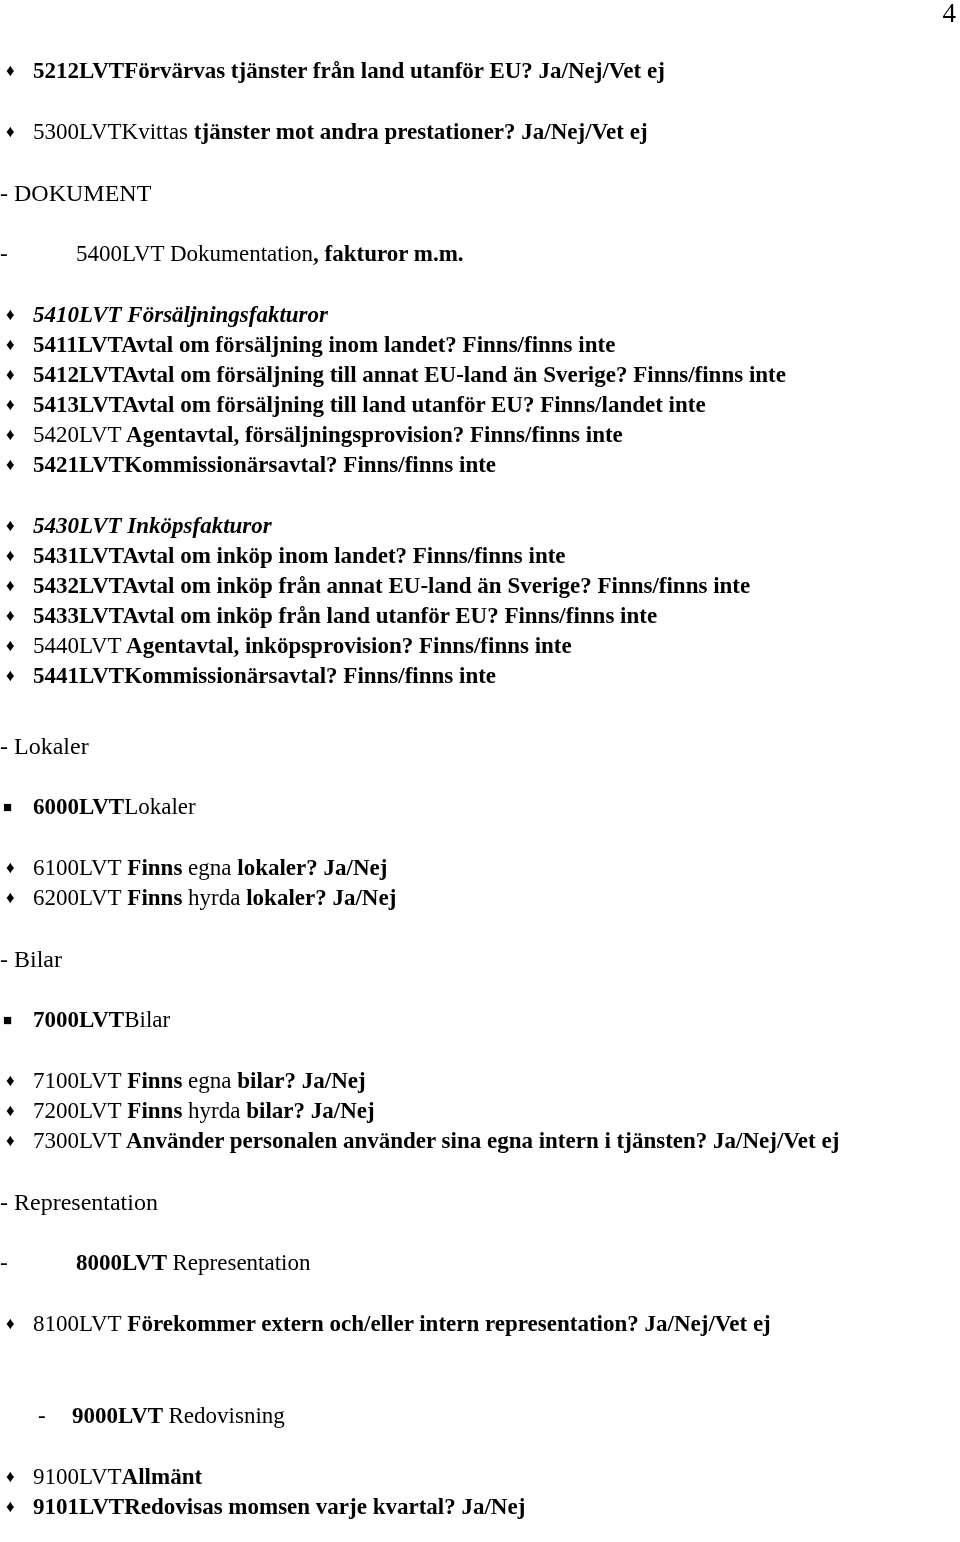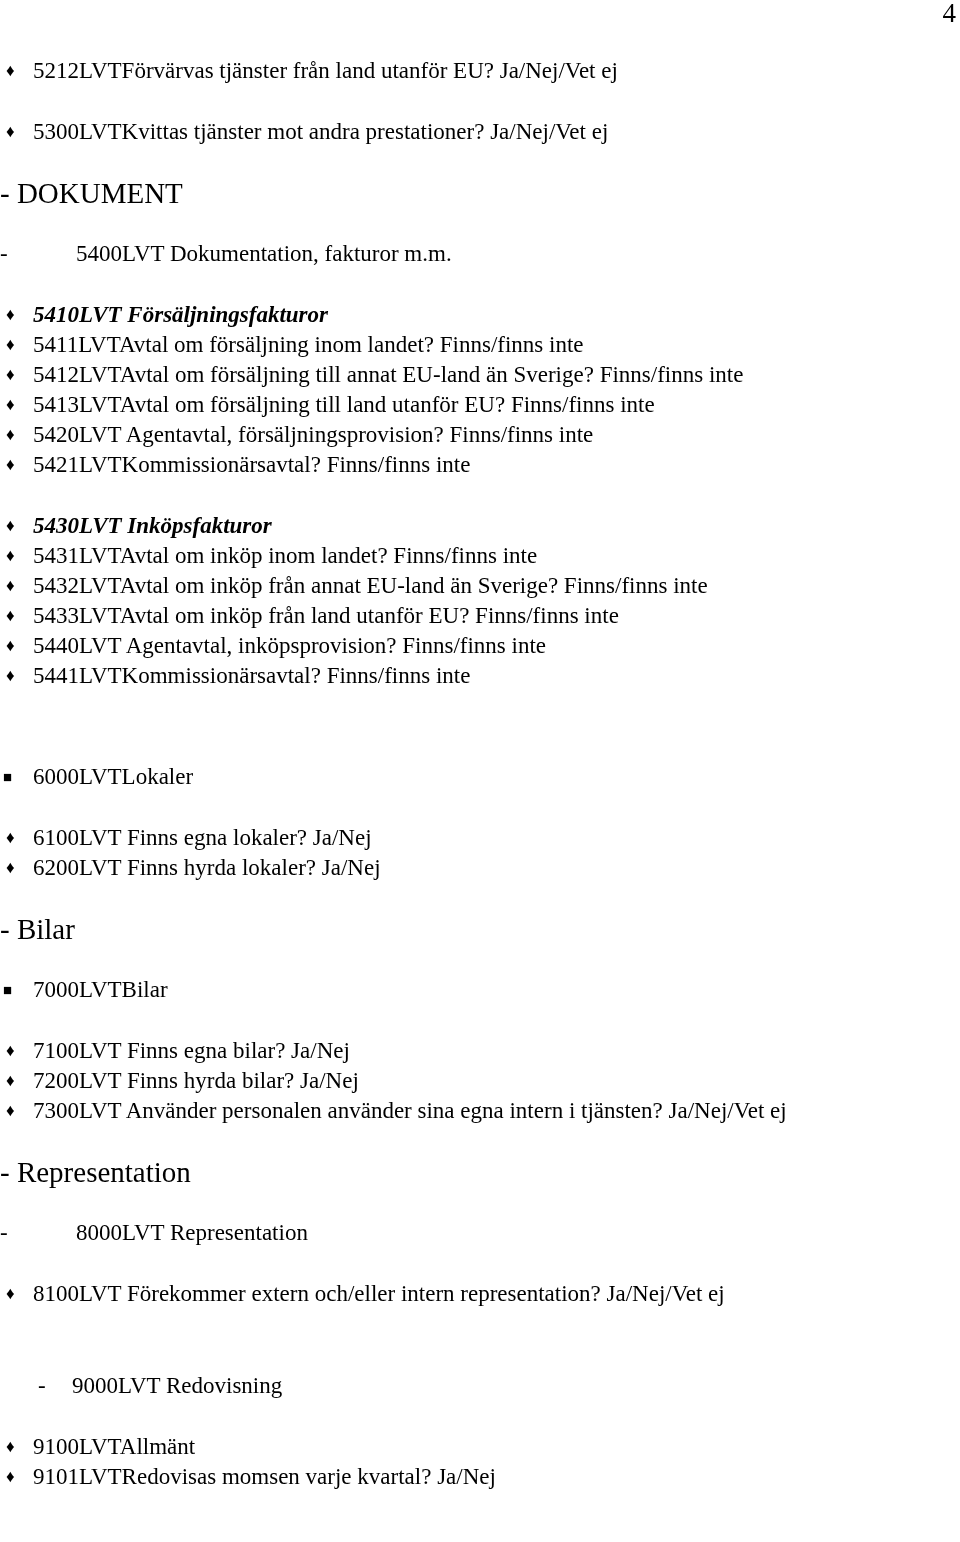--- a/index.html
+++ b/index.html
@@ -89,33 +89,33 @@
   .bullet-dash.indent2 {
     padding-left: 72px;
   }
   .bullet-dash.indent2 > .marker {
     left: 38px;
   }
 
   
   .section-head {
     position: relative;
-    font-size: 29px;
+    font-size: 24px;
     line-height: 30px;
     height: 30px;
     font-weight: bold;
     white-space: nowrap;
     padding-left: 0px;
   }
 
   
   .b  { font-weight: normal; }
   .i  { }
   .bi { font-weight: bold; font-style: italic; text-align: center; }
-  .n  { font-weight: normal; font-style: normal; }
+  .n  { font-weight: bold; font-style: normal; }
   .gap-md { height: 31px; }
   .gap-xl { height: 40px; }
 </style>
 </head>
 <body>
 
 <div class="page">
 
   <div class="page-number">4</div>
 
@@ -124,31 +124,32 @@
       <div class="gap-md"></div>
       <div class="line bullet-diamond"><span class="marker">♦</span><span class="b">5300LVT</span><span class="b">Kvittas</span><span class="n"> tjänster mot andra prestationer? Ja/Nej/Vet ej</span></div>
       <div class="gap-md"></div>
       <div class="section-head"><span class="b">- DOKUMENT</span></div>
       <div class="gap-md"></div>
       <div class="line bullet-dash"><span class="marker">-</span><span class="b">5400LVT Dokumentation</span><span class="n">, fakturor m.m.</span></div>
       <div class="gap-md"></div>
       <div class="line bullet-diamond"><span class="marker">♦</span><span class="bi">5410LVT Försäljningsfakturor</span></div>
       <div class="line bullet-diamond"><span class="marker">♦</span><span class="n">5411LVT</span><span class="n">Avtal om försäljning inom landet? Finns/finns inte</span></div>
       <div class="line bullet-diamond"><span class="marker">♦</span><span class="n">5412LVT</span><span class="n">Avtal om försäljning till annat EU-land än Sverige? Finns/finns inte</span></div>
-      <div class="line bullet-diamond"><span class="marker">♦</span><span class="n">5413LVT</span><span class="n">Avtal om försäljning till land utanför EU? Finns/finns inte</span></div>
+      <div class="line bullet-diamond"><span class="marker">♦</span><span class="n">5413LVT</span><span class="n">Avtal om försäljning till land utanför EU? Finns/landet inte</span></div>
       <div class="line bullet-diamond"><span class="marker">♦</span><span class="i">5420LVT</span><span class="n"> Agentavtal, försäljningsprovision? Finns/finns inte</span></div>
       <div class="line bullet-diamond"><span class="marker">♦</span><span class="n">5421LVT</span><span class="n">Kommissionärsavtal? Finns/finns inte</span></div>
       <div class="gap-md"></div>
       <div class="line bullet-diamond"><span class="marker">♦</span><span class="bi">5430LVT Inköpsfakturor</span></div>
       <div class="line bullet-diamond"><span class="marker">♦</span><span class="n">5431LVT</span><span class="n">Avtal om inköp inom landet? Finns/finns inte</span></div>
       <div class="line bullet-diamond"><span class="marker">♦</span><span class="n">5432LVT</span><span class="n">Avtal om inköp från annat EU-land än Sverige? Finns/finns inte</span></div>
       <div class="line bullet-diamond"><span class="marker">♦</span><span class="n">5433LVT</span><span class="n">Avtal om inköp från land utanför EU? Finns/finns inte</span></div>
       <div class="line bullet-diamond"><span class="marker">♦</span><span class="i">5440LVT</span><span class="n"> Agentavtal, inköpsprovision? Finns/finns inte</span></div>
       <div class="line bullet-diamond"><span class="marker">♦</span><span class="n">5441LVT</span><span class="n">Kommissionärsavtal? Finns/finns inte</span></div>
       <div class="gap-xl"></div>
+      <div class="section-head"><span class="b">- Lokaler</span></div>
       <div class="gap-md"></div>
       <div class="line bullet-square"><span class="marker">■</span><span class="n">6000LVT</span><span class="b">Lokaler</span></div>
       <div class="gap-md"></div>
       <div class="line bullet-diamond"><span class="marker">♦</span><span class="b">6100LVT</span><span class="n"> Finns </span><span class="i">egna</span><span class="n"> lokaler? Ja/Nej</span></div>
       <div class="line bullet-diamond"><span class="marker">♦</span><span class="b">6200LVT</span><span class="n"> Finns </span><span class="i">hyrda</span><span class="n"> lokaler? Ja/Nej</span></div>
       <div class="gap-md"></div>
       <div class="section-head"><span class="b">- Bilar</span></div>
       <div class="gap-md"></div>
       <div class="line bullet-square"><span class="marker">■</span><span class="n">7000LVT</span><span class="b">Bilar</span></div>
       <div class="gap-md"></div>

